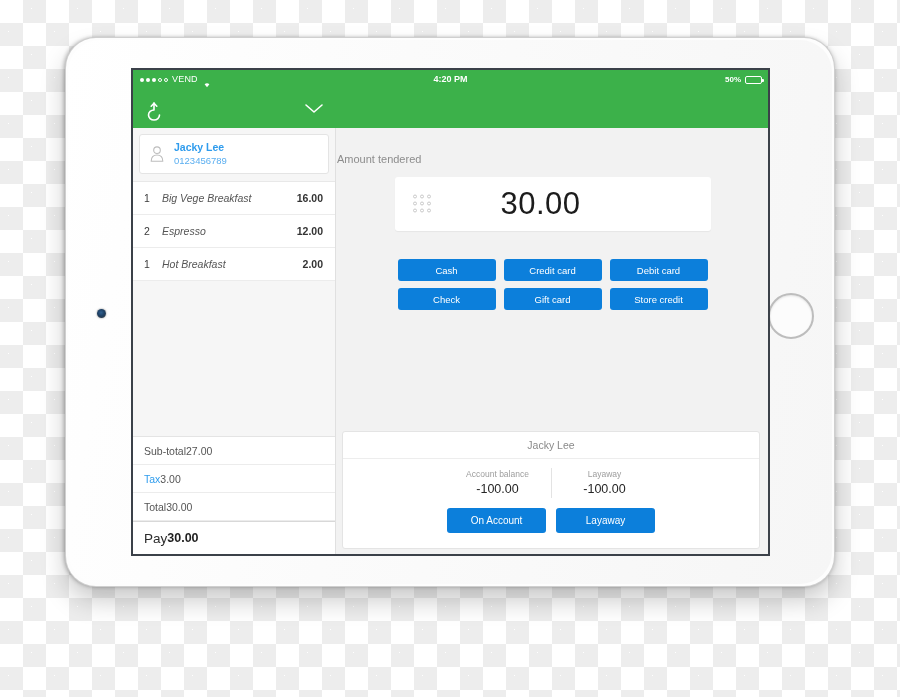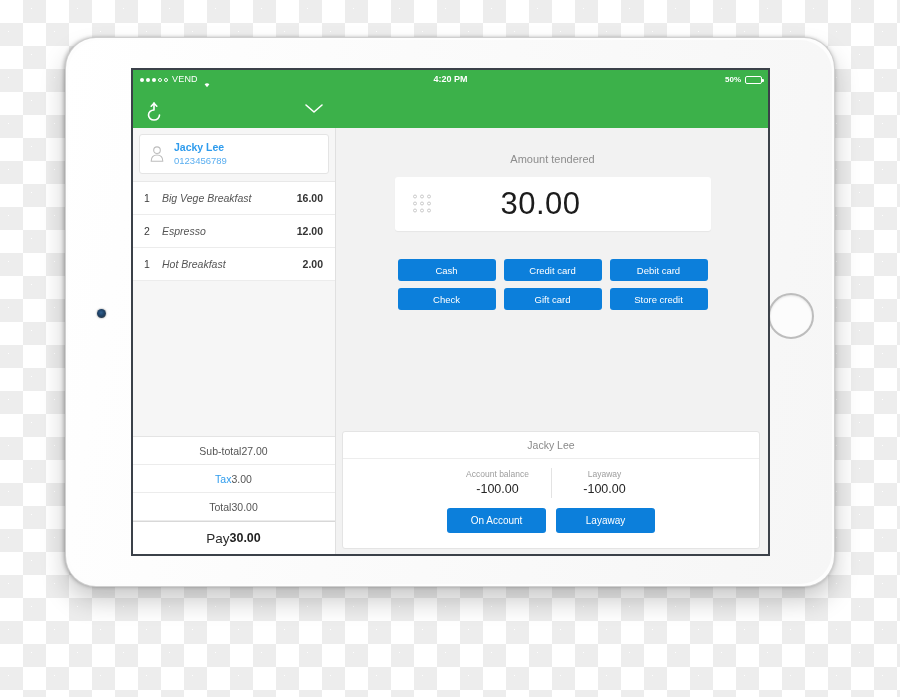--- a/index.html
+++ b/index.html
@@ -250,21 +250,21 @@
     position: absolute;
     left: 0; right: 0;
     bottom: 0;
     background: #ffffff;
     border-top: 1px solid #e4e4e4;
   }
   .total-row {
     height: 27px;
     display: flex;
     align-items: center;
-    justify-content: center;
+    justify-content: flex-start;
     padding: 0 12px 0 11px;
     border-bottom: 1px solid #ececec;
     font-size: 10.5px;
     color: #555555;
   }
   .total-row .val { color: #555555; }
   .total-row.tax .lbl { color: #2f9ced; cursor: pointer; }
   .total-row.pay {
     height: 32px;
     border-bottom: none;
@@ -283,21 +283,20 @@
   
   .pay-panel {
     position: absolute;
     left: 204px;
     top: 58px;
     right: 0;
     bottom: 0;
     background: #f2f2f2;
   }
   .tender-label {
-    text-align: center;
     font-size: 11px;
     color: #8d8d8d;
     margin-top: 25px;
   }
   .amount-box {
     margin: 12px auto 0 auto;
     width: 316px;
     height: 54px;
     background: #ffffff;
     border-radius: 3px;

